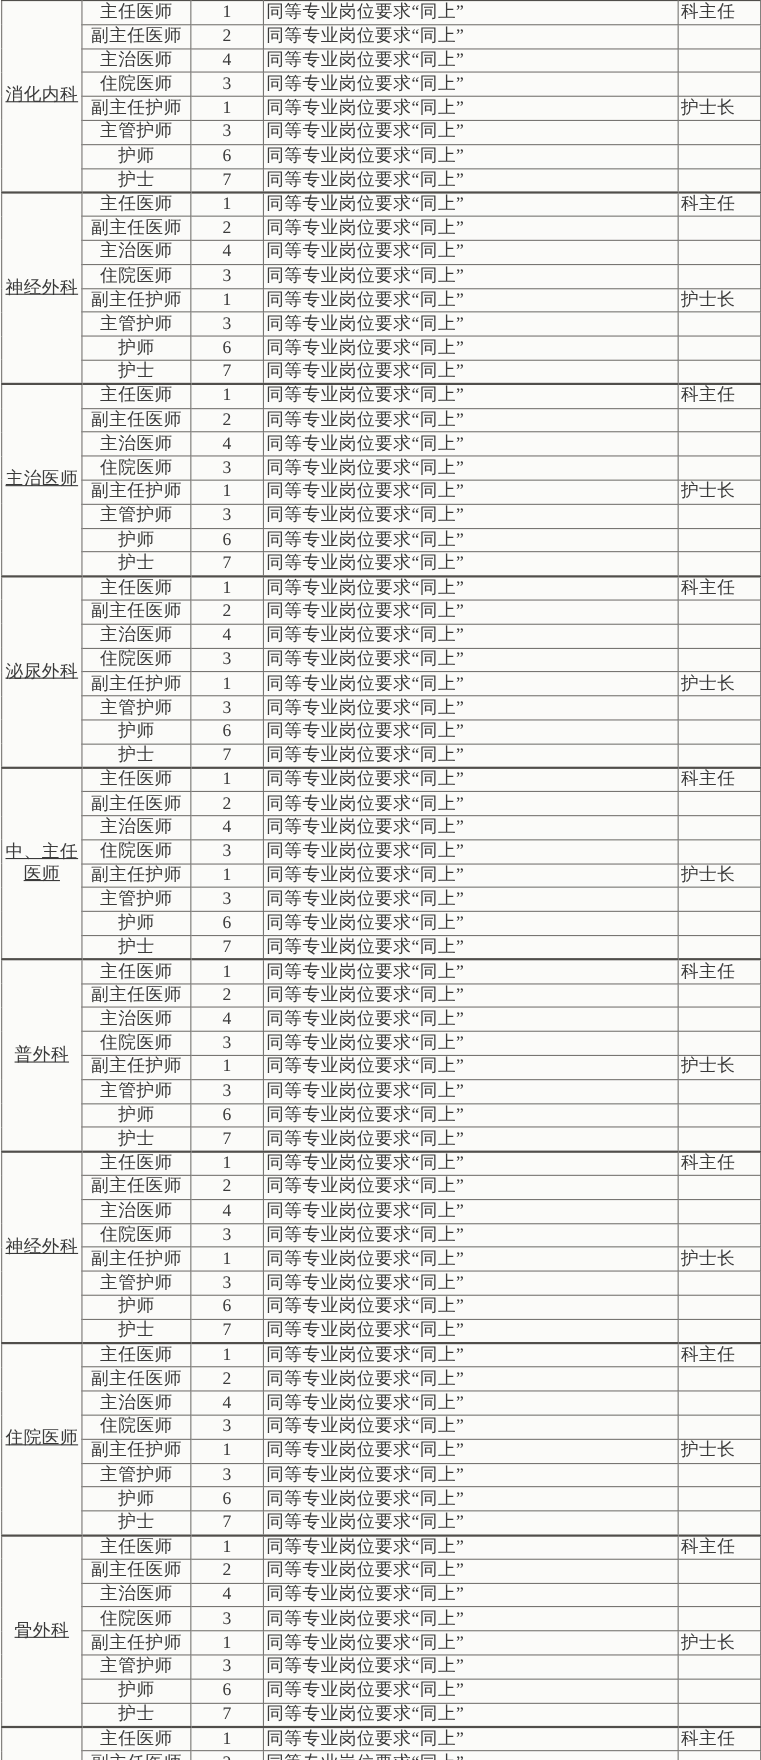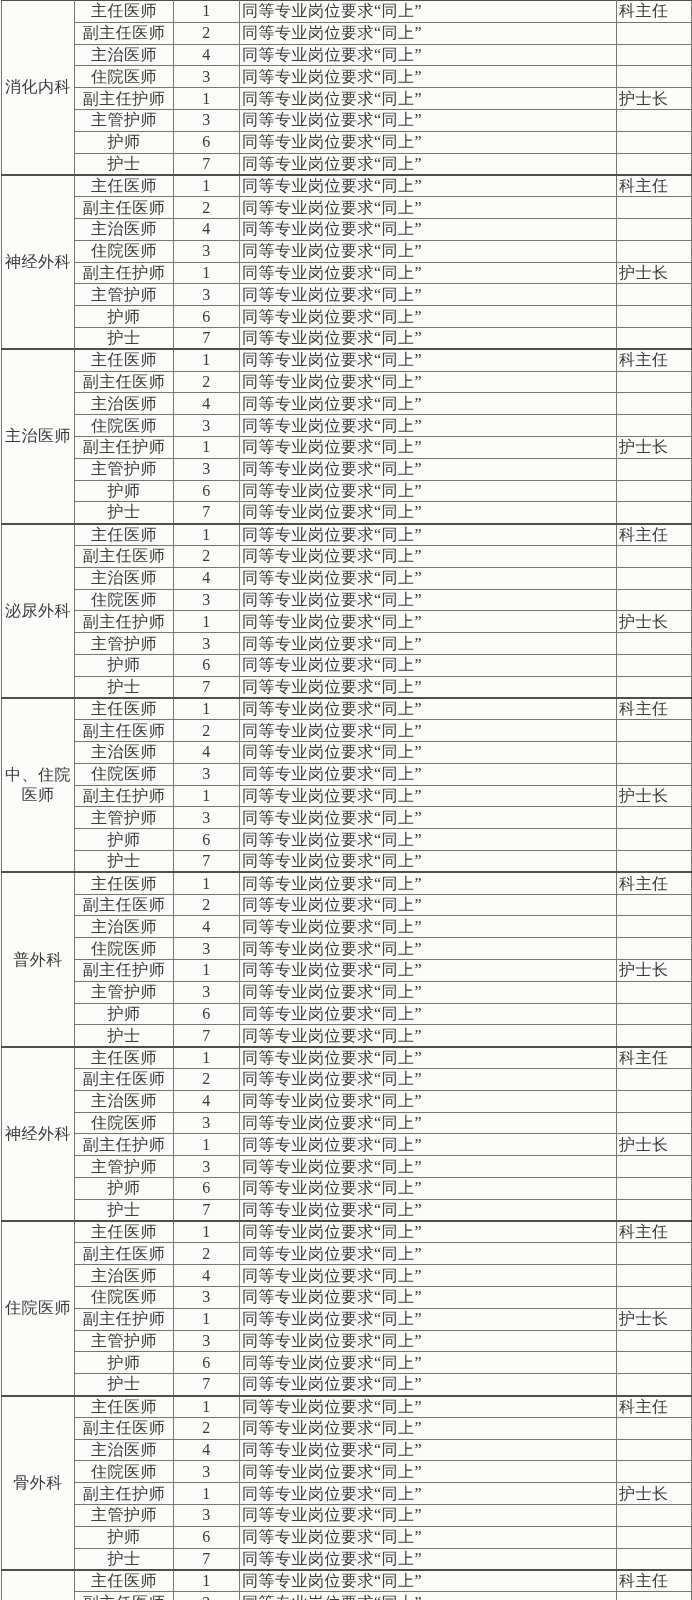--- a/index.html
+++ b/index.html
@@ -42,20 +42,21 @@
     border-top: 2px solid #504e4b;
   }
   table.recruit tr:first-child td {
     border-top: 1px solid #504e4b;
   }
   td.dept {
     text-align: center;
     vertical-align: middle;
     padding: 0 3px;
     line-height: 23px;
+    text-decoration: underline;
   }
   td.pos {
     text-align: center;
   }
   td.cnt {
     text-align: center;
     font-size: 16px;
   }
   td.req {
     padding-left: 6px;
@@ -269,21 +270,21 @@
           <td class="req">同等专业岗位要求“同上”</td>
           <td class="note"></td>
         </tr>
         <tr>
           <td class="pos">护士</td>
           <td class="cnt">7</td>
           <td class="req">同等专业岗位要求“同上”</td>
           <td class="note"></td>
         </tr>
         <tr class="block-first">
-          <td class="dept" rowspan="8">中、住院医师</td>
+          <td class="dept" rowspan="8">中、主任医师</td>
           <td class="pos">主任医师</td>
           <td class="cnt">1</td>
           <td class="req">同等专业岗位要求“同上”</td>
           <td class="note">科主任</td>
         </tr>
         <tr>
           <td class="pos">副主任医师</td>
           <td class="cnt">2</td>
           <td class="req">同等专业岗位要求“同上”</td>
           <td class="note"></td>

